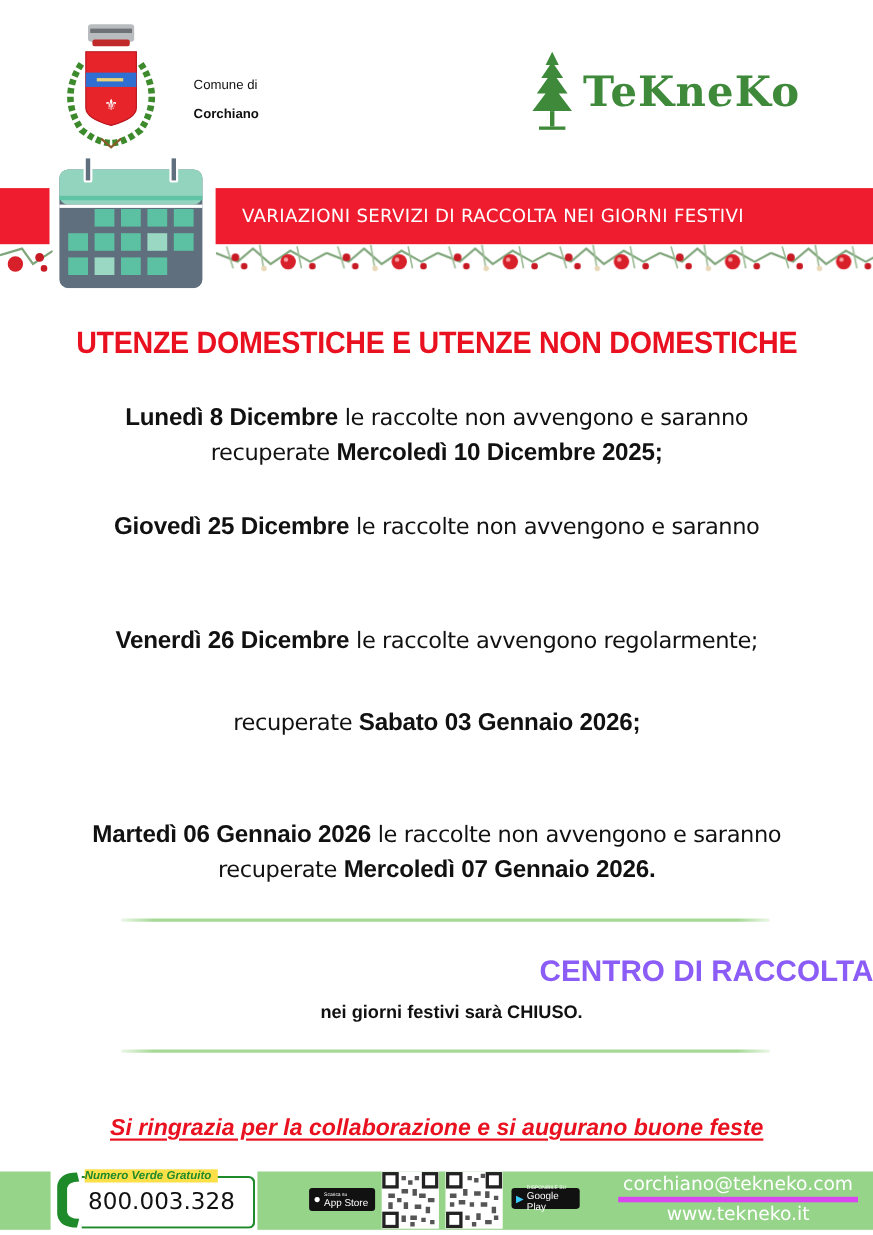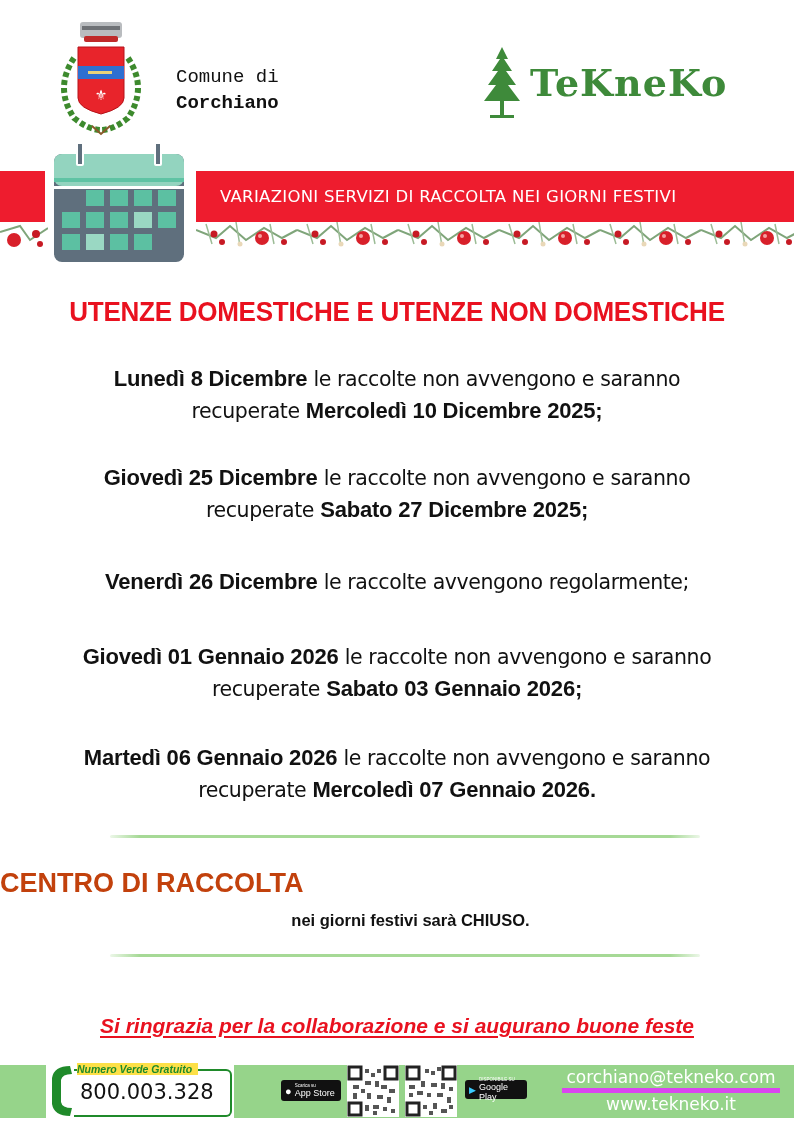--- a/index.html
+++ b/index.html
@@ -1,21 +1,21 @@
 <!DOCTYPE html>
 <html><head>
 <meta charset="utf-8">
 <style>
   * { margin: 0; padding: 0; box-sizing: border-box; }
   html, body { width: 794px; height: 1123px; background: #ffffff; overflow: hidden; }
   body { position: relative; font-family: "Liberation Sans", sans-serif; color: #111; }
 
   
   .crest { position: absolute; left: 44px; top: 18px; width: 112px; height: 125px; }
-  .comune { position: absolute; left: 176px; top: 64px; font-family: Liberation Mono, monospace; font-size: 19px; line-height: 26px; color: #111; }
+  .comune { position: absolute; left: 176px; top: 64px; font-family: Liberation Sans, sans-serif; font-size: 12px; line-height: 26px; color: #111; }
   .comune .bold { font-weight: bold; display: block; }
 
   .brand { position: absolute; left: 482px; top: 42px; height: 80px; display: flex; align-items: center; justify-content: center; }
   .brand-text { font-family: "DejaVu Serif", serif; font-size: 38px; color: #3e8a3a; letter-spacing: 1px; margin-left: 8px; font-weight: bold; }
 
   
   .banner-left { position: absolute; left: 0; top: 171px; width: 45px; height: 51px; background: #ee1c2e; }
   .banner { position: absolute; left: 196px; top: 171px; width: 694px; height: 51px; background: #ee1c2e; color: #fff; display: flex; align-items: center; padding-left: 24px; font-family: "DejaVu Sans", sans-serif; font-size: 16.5px; letter-spacing: 0.3px; }
   .garland { position: absolute; top: 222px; height: 30px; overflow: hidden; }
   .garland.left { left: 0; width: 48px; }
@@ -24,21 +24,21 @@
   .calendar { position: absolute; left: 52px; top: 142px; width: 134px; height: 120px; }
 
   
   .title { position: absolute; left: 0; width: 794px; top: 296px; text-align: center; color: #e9111f; font-weight: bold; font-size: 28px; letter-spacing: -0.3px; font-family: "Liberation Sans", sans-serif; transform: scaleX(0.93); }
 
   .item { position: absolute; left: 0; width: 794px; text-align: center; font-family: "DejaVu Sans", sans-serif; font-size: 20.5px; line-height: 31px; color: #111; letter-spacing: -0.4px; }
   .item b { font-family: "Liberation Sans", sans-serif; font-weight: bold; font-size: 22px; letter-spacing: -0.2px; }
 
   .divider { position: absolute; left: 110px; width: 590px; height: 3px; background: linear-gradient(to right, rgba(160,215,140,0.2), #a6d996 5%, #a6d996 95%, rgba(160,215,140,0.2)); border-radius: 2px; }
 
-  .centro-title { position: absolute; left: 0; width: 794px; top: 868px; text-align: left; color: #c2410c; font-weight: bold; font-size: 27px; font-family: "Liberation Sans", sans-serif; }
+  .centro-title { position: absolute; left: 0; width: 794px; top: 868px; text-align: right; color: #8b5cf6; font-weight: bold; font-size: 27px; font-family: "Liberation Sans", sans-serif; }
   .centro-sub { position: absolute; left: 0; width: 794px; top: 911px; text-align: center; color: #111; font-weight: bold; font-size: 16.5px; font-family: "Liberation Sans", sans-serif; padding-left: 27px; }
 
   .thanks { position: absolute; left: 0; width: 794px; top: 1014px; text-align: center; color: #e9111f; font-weight: bold; font-style: italic; font-size: 21px; text-decoration: underline; text-underline-offset: 3px; font-family: "Liberation Sans", sans-serif; }
 
   
   .footer-bar { position: absolute; left: 0; top: 1065px; width: 794px; height: 53px; background: #96d48a; }
   .phone-box { position: absolute; left: 46px; top: 1062px; width: 188px; height: 58px; background: #fff; }
   .phone-icon { position: absolute; left: 48px; top: 1064px; width: 26px; height: 54px; }
   .phone-frame { position: absolute; left: 74px; top: 1069px; width: 158px; height: 48px; border: 2px solid #1f8a2a; border-left: none; border-radius: 0 6px 6px 0; }
   .phone-label { position: absolute; left: 77px; top: 1063px; background: #fde047; padding-right: 6px; color: #1f8a2a; font-weight: bold; font-size: 10.5px; font-family: "Liberation Sans", sans-serif; font-style: italic; text-align: center; }
@@ -146,29 +146,27 @@
 
 <div class="title">UTENZE DOMESTICHE E UTENZE NON DOMESTICHE</div>
 
 <div class="item" style="top:363px">
   <div><b>Lunedì 8 Dicembre</b> <span>le raccolte non avvengono e saranno</span></div>
   <div><span>recuperate</span> <b>Mercoledì 10 Dicembre 2025;</b></div>
 </div>
 
 <div class="item" style="top:462px">
   <div><b>Giovedì 25 Dicembre</b> <span>le raccolte non avvengono e saranno</span></div>
-  <div><span>recuperate</span> <b>Sabato 27 Dicembre 2025;</b></div>
 </div>
 
 <div class="item" style="top:566px">
   <div><b>Venerdì 26 Dicembre</b> <span>le raccolte avvengono regolarmente;</span></div>
 </div>
 
 <div class="item" style="top:641px">
-  <div><b>Giovedì 01 Gennaio 2026</b> <span>le raccolte non avvengono e saranno</span></div>
   <div><span>recuperate</span> <b>Sabato 03 Gennaio 2026;</b></div>
 </div>
 
 <div class="item" style="top:742px">
   <div><b>Martedì 06 Gennaio 2026</b> <span>le raccolte non avvengono e saranno</span></div>
   <div><span>recuperate</span> <b>Mercoledì 07 Gennaio 2026.</b></div>
 </div>
 
 <div class="divider" style="top:835px"></div>
 <div class="centro-title">CENTRO DI RACCOLTA</div>

